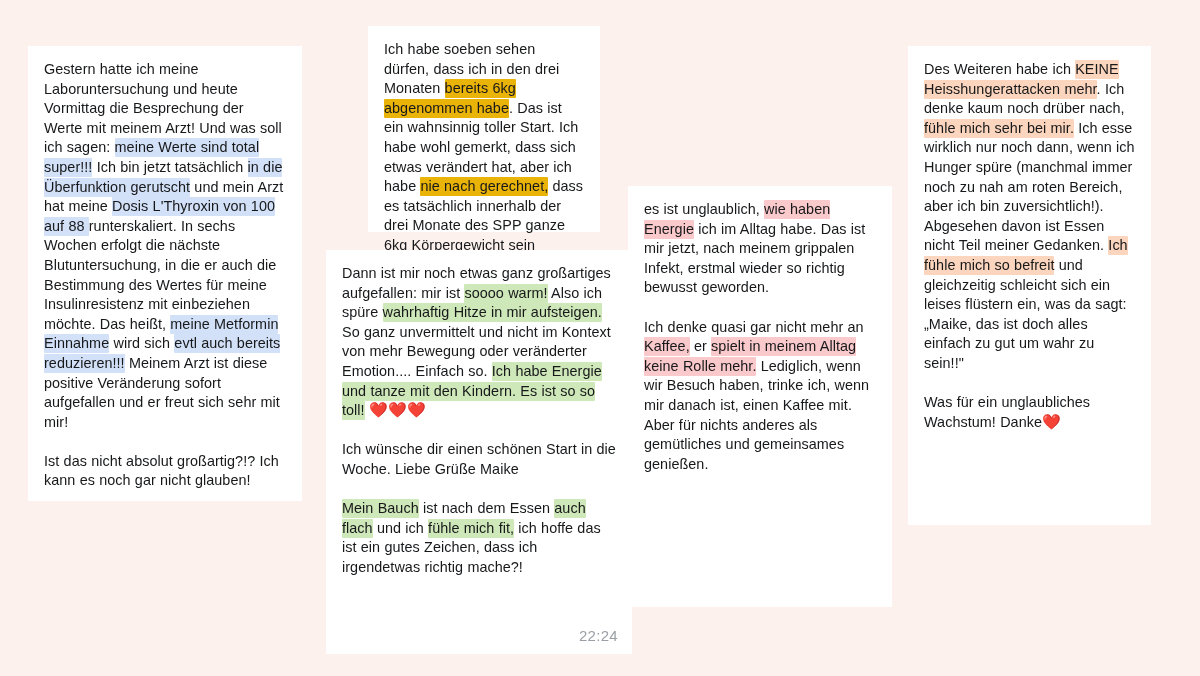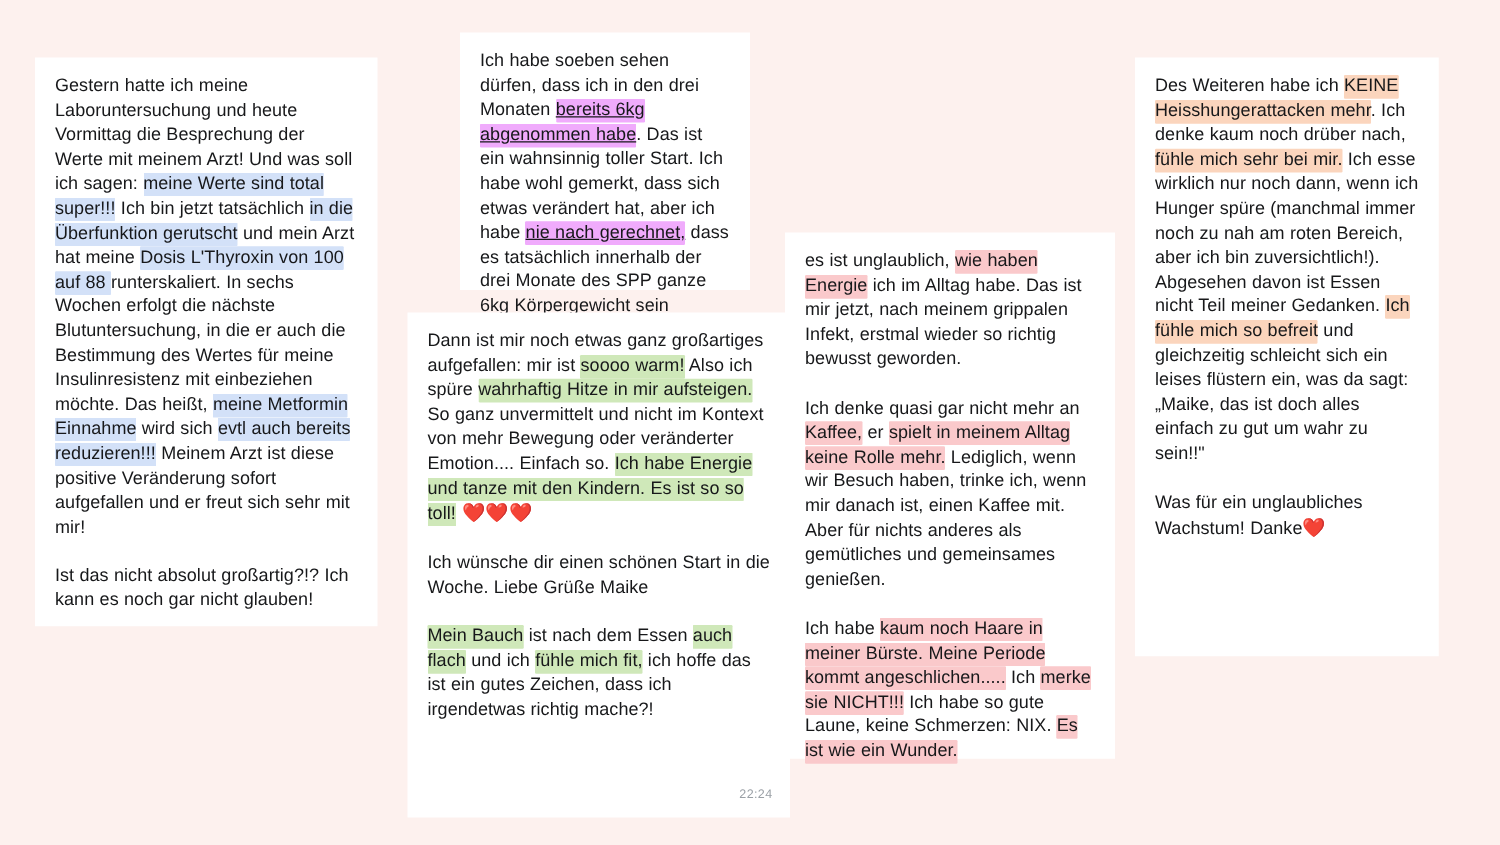--- a/index.html
+++ b/index.html
@@ -41,36 +41,36 @@
   mark {
     background-color: transparent;
     color: inherit;
     padding: 1px 0 2px 0;
     border-radius: 1px;
     box-decoration-break: clone;
     margin-top: 24px;
     -webkit-box-decoration-break: clone;
   }
   mark.hl-blue   { background-color: #d3e1f8; }
-  mark.hl-pink   { background-color: #f0abfc; text-decoration: underline; }
+  mark.hl-pink   { background-color: #eab308; }
   mark.hl-pink2  { background-color: #fac9cb; }
   mark.hl-green  { background-color: #cfe8b9; }
   mark.hl-peach  { background-color: #fbd5bd; }
 
   .emoji {
     font-family: "DejaVu Sans", sans-serif;
     color: #e8262a;
     font-size: 15px;
   }
 
   .timestamp {
     position: absolute;
     right: 14px;
     bottom: 8px;
-    font-size: 10px;
+    font-size: 15px;
     color: #9aa0a6;
     letter-spacing: 0.3px;
   }
 
   
   #card-1 { left: 28px;  top: 46px;  width: 274px; height: 455px; }
   #card-2 { left: 368px; top: 26px;  width: 232px; height: 206px; }
   #card-3 { left: 326px; top: 250px; width: 306px; height: 404px; }
   #card-4 { left: 628px; top: 186px; width: 264px; height: 421px; }
   #card-5 { left: 908px; top: 46px;  width: 243px; height: 479px; }
@@ -92,21 +92,20 @@
   <div class="card" id="card-3">
       <p>Dann ist mir noch etwas ganz großartiges aufgefallen: mir ist <mark class="hl-green">soooo warm!</mark> Also ich spüre <mark class="hl-green">wahrhaftig Hitze in mir aufsteigen.</mark> So ganz unvermittelt und nicht im Kontext von mehr Bewegung oder veränderter Emotion.... Einfach so. <mark class="hl-green">Ich habe Energie und tanze mit den Kindern. Es ist so so toll!</mark><span class="emoji"> ❤️❤️❤️</span></p>
       <p class="gap">Ich wünsche dir einen schönen Start in die Woche. Liebe Grüße Maike</p>
       <p class="gap"><mark class="hl-green">Mein Bauch</mark> ist nach dem Essen <mark class="hl-green">auch flach</mark> und ich <mark class="hl-green">fühle mich fit,</mark> ich hoffe das ist ein gutes Zeichen, dass ich irgendetwas richtig mache?!</p>
       <div class="timestamp">22:24</div>
     </div>
 
   <div class="card" id="card-4">
       <p>es ist unglaublich, <mark class="hl-pink2">wie haben Energie</mark> ich im Alltag habe. Das ist mir jetzt, nach meinem grippalen Infekt, erstmal wieder so richtig bewusst geworden.</p>
       <p class="gap">Ich denke quasi gar nicht mehr an <mark class="hl-pink2">Kaffee,</mark> er <mark class="hl-pink2">spielt in meinem Alltag keine Rolle mehr.</mark> Lediglich, wenn wir Besuch haben, trinke ich, wenn mir danach ist, einen Kaffee mit. Aber für nichts anderes als gemütliches und gemeinsames genießen.</p>
-      <p class="gap">Ich habe <mark class="hl-pink2">kaum noch Haare in meiner Bürste. Meine Periode kommt angeschlichen.....</mark> Ich <mark class="hl-pink2">merke sie NICHT!!!</mark> Ich habe so gute Laune, keine Schmerzen: NIX. <mark class="hl-pink2">Es ist wie ein Wunder.</mark></p>
     </div>
 
   <div class="card" id="card-5">
       <p>Des Weiteren habe ich <mark class="hl-peach">KEINE Heisshungerattacken mehr</mark>. Ich denke kaum noch drüber nach, <mark class="hl-peach">fühle mich sehr bei mir.</mark> Ich esse wirklich nur noch dann, wenn ich Hunger spüre (manchmal immer noch zu nah am roten Bereich, aber ich bin zuversichtlich!). Abgesehen davon ist Essen nicht Teil meiner Gedanken. <mark class="hl-peach">Ich fühle mich so befreit</mark> und gleichzeitig schleicht sich ein leises flüstern ein, was da sagt: „Maike, das ist doch alles einfach zu gut um wahr zu sein!!"</p>
       <p class="gap">Was für ein unglaubliches Wachstum! Danke<span class="emoji">❤️</span></p>
     </div>
 
 </div>
 
 </body></html>

